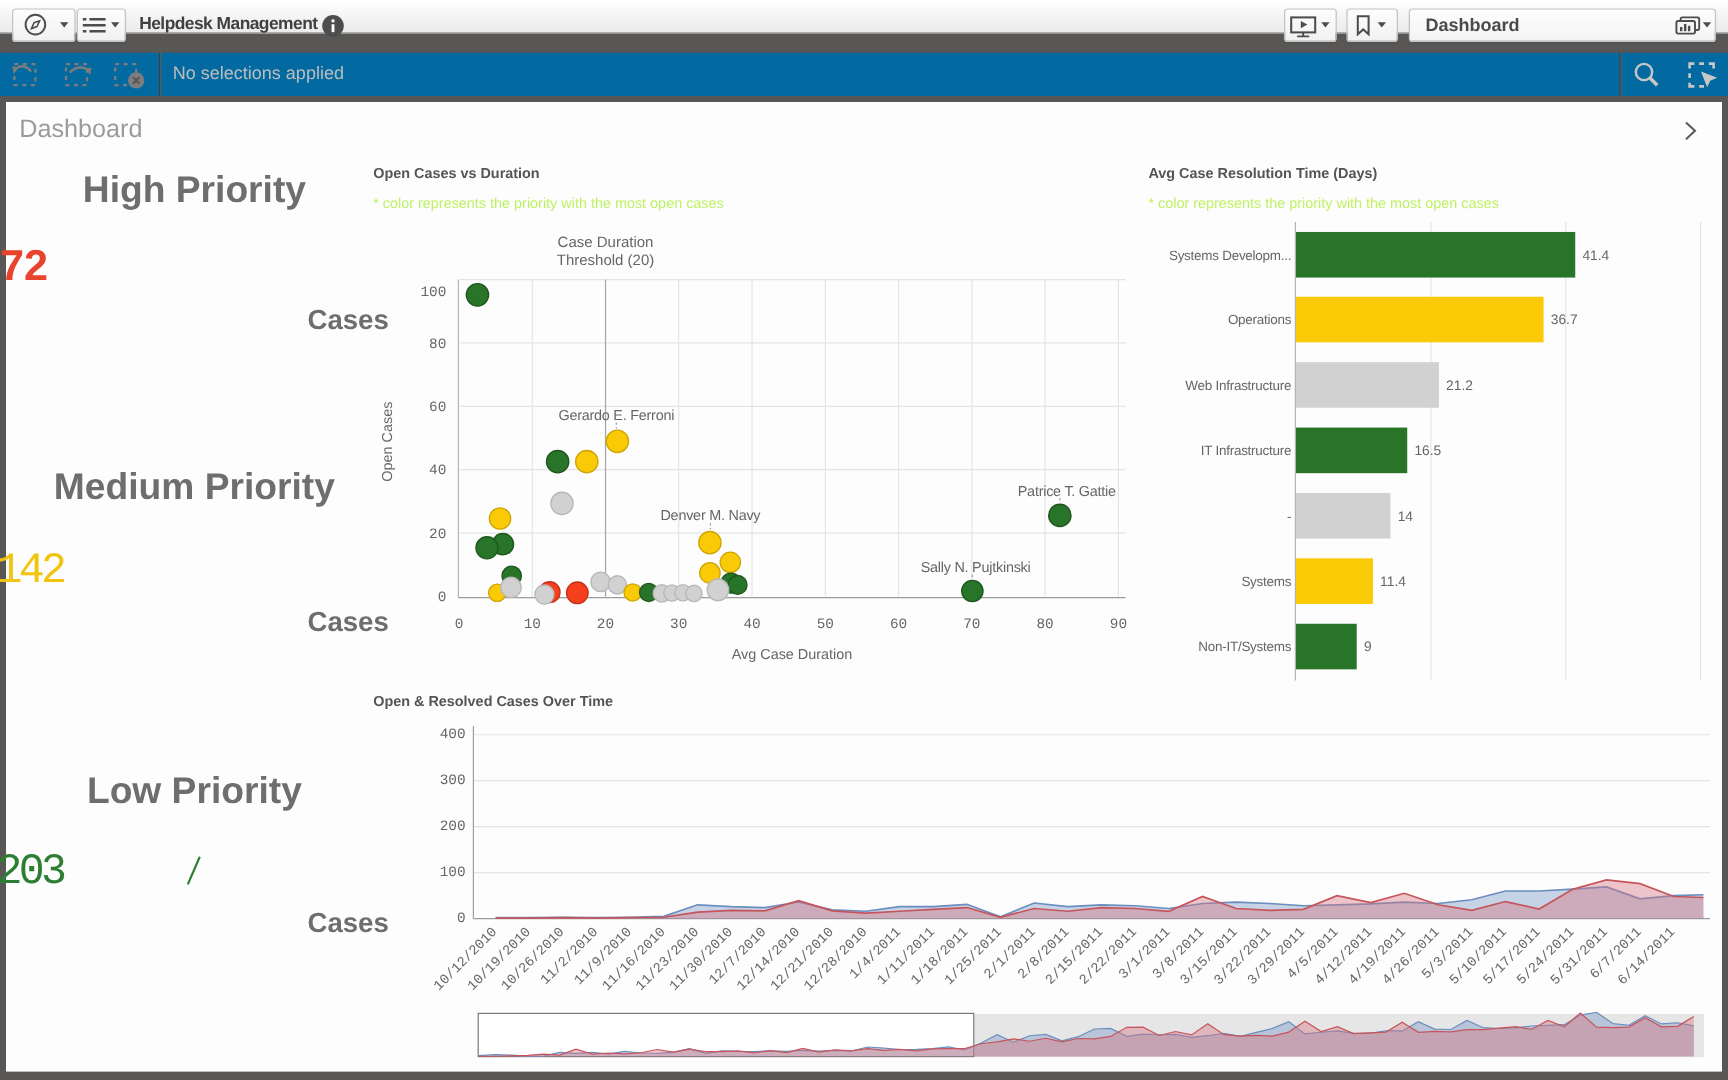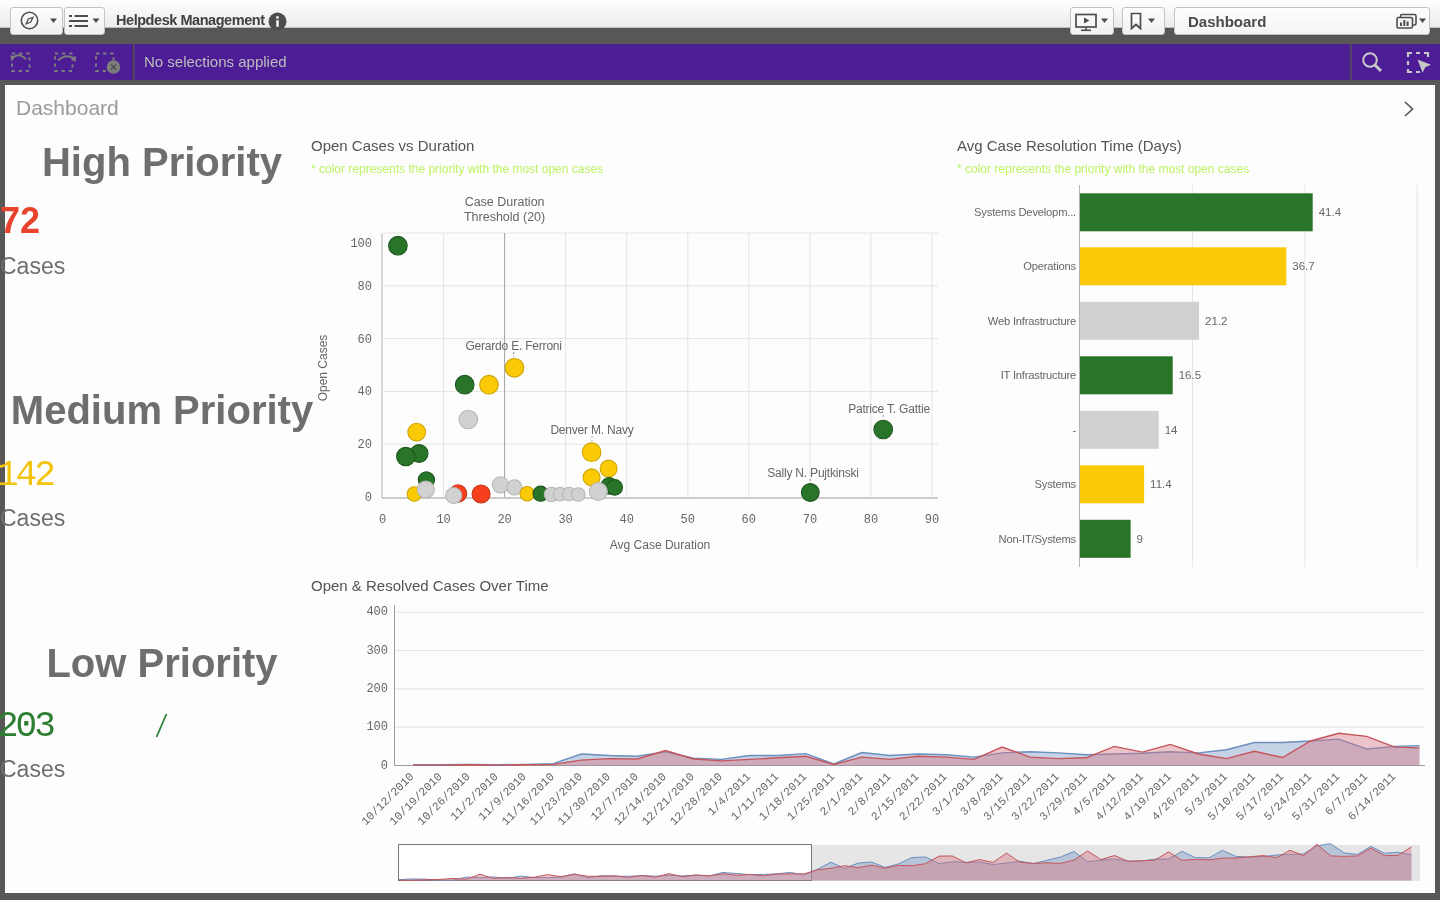--- a/index.html
+++ b/index.html
@@ -1,27 +1,27 @@
 <!DOCTYPE html>
 <html><head><meta charset="utf-8"><style>
 *{margin:0;padding:0;box-sizing:border-box}
 html,body{width:1440px;height:900px;overflow:hidden;background:#595755;
   font-family:"Liberation Sans",sans-serif;-webkit-font-smoothing:antialiased}
 .abs{position:absolute}
 #toolbar{position:absolute;left:0;top:0;width:1440px;height:28px;
   background:linear-gradient(#ffffff,#eceaea);border-bottom:1px solid #bdbdbd}
 .tbtn{position:absolute;top:7px;height:28px;border:1px solid #c3c3c3;border-radius:3px;
   background:linear-gradient(#fdfdfd,#f1f1f1);box-shadow:0 1px 1px rgba(0,0,0,0.04)}
-#selbar{position:absolute;left:0;top:44px;width:1440px;height:36px;background:#4c1d95}
+#selbar{position:absolute;left:0;top:44px;width:1440px;height:36px;background:#0369a1}
 #sheet{position:absolute;left:5px;top:85px;width:1430px;height:808px;background:#fdfdfd}
 .ktitle{position:absolute;width:324px;text-align:center;font-weight:bold;color:#6e6e6e;
-  font-size:40px;letter-spacing:0px}
+  font-size:31px;letter-spacing:0px}
 .kval{position:absolute;width:324px;text-align:left;font-weight:bold;font-size:36px}
-.kcases{position:absolute;width:324px;text-align:left;font-weight:normal;color:#6e6e6e;font-size:23px}
-.ctitle{position:absolute;font-weight:normal;font-size:15px;color:#545454}
+.kcases{position:absolute;width:324px;text-align:right;font-weight:bold;color:#6e6e6e;font-size:23px}
+.ctitle{position:absolute;font-weight:bold;font-size:12px;color:#545454}
 .csub{position:absolute;font-size:12px;color:#bef264}
 svg text{font-family:"Liberation Mono",monospace;fill:#666}
 svg text.sans{font-family:"Liberation Sans",sans-serif}
 </style></head>
 <body>
 <div id="toolbar">
 <div class="tbtn" style="left:10px;width:53px"></div>
 <svg class="abs" style="left:10px;top:7px" width="53" height="28" viewBox="0 0 53 28">
 <circle cx="19.5" cy="13.5" r="8.2" fill="none" stroke="#4d4d4d" stroke-width="1.6"></circle>
 <path d="M16.2,16.8 L18.4,11.9 L23,10.3 L20.8,15.1 Z" fill="none" stroke="#4d4d4d" stroke-width="1.3"></path>

